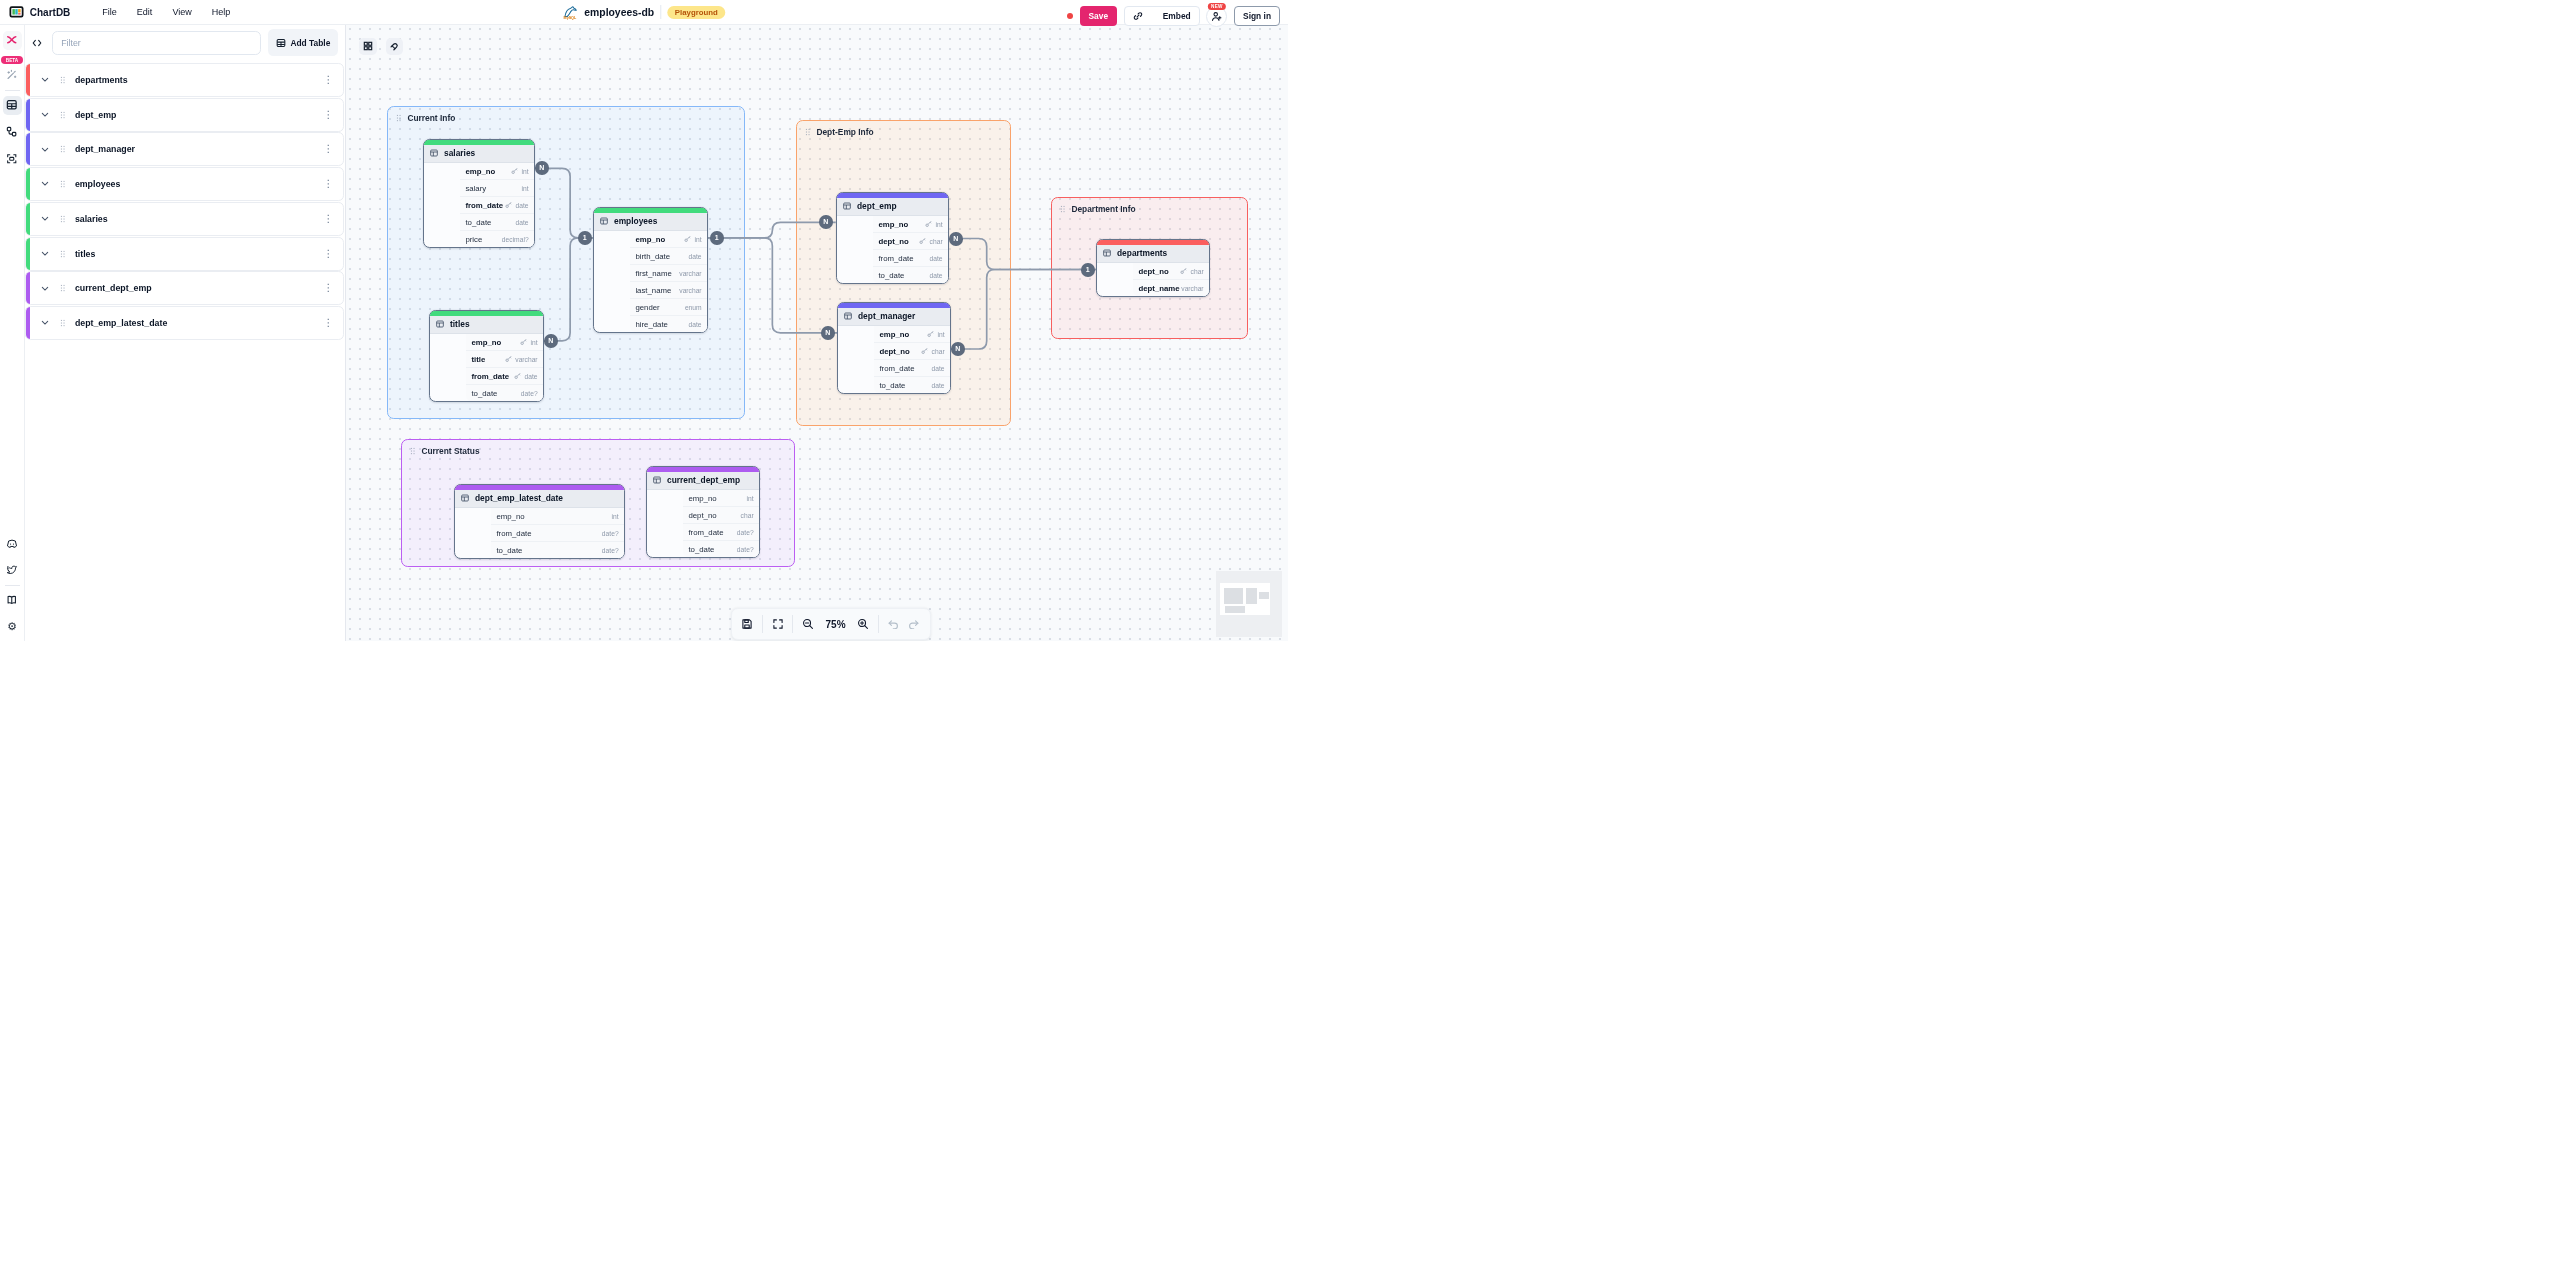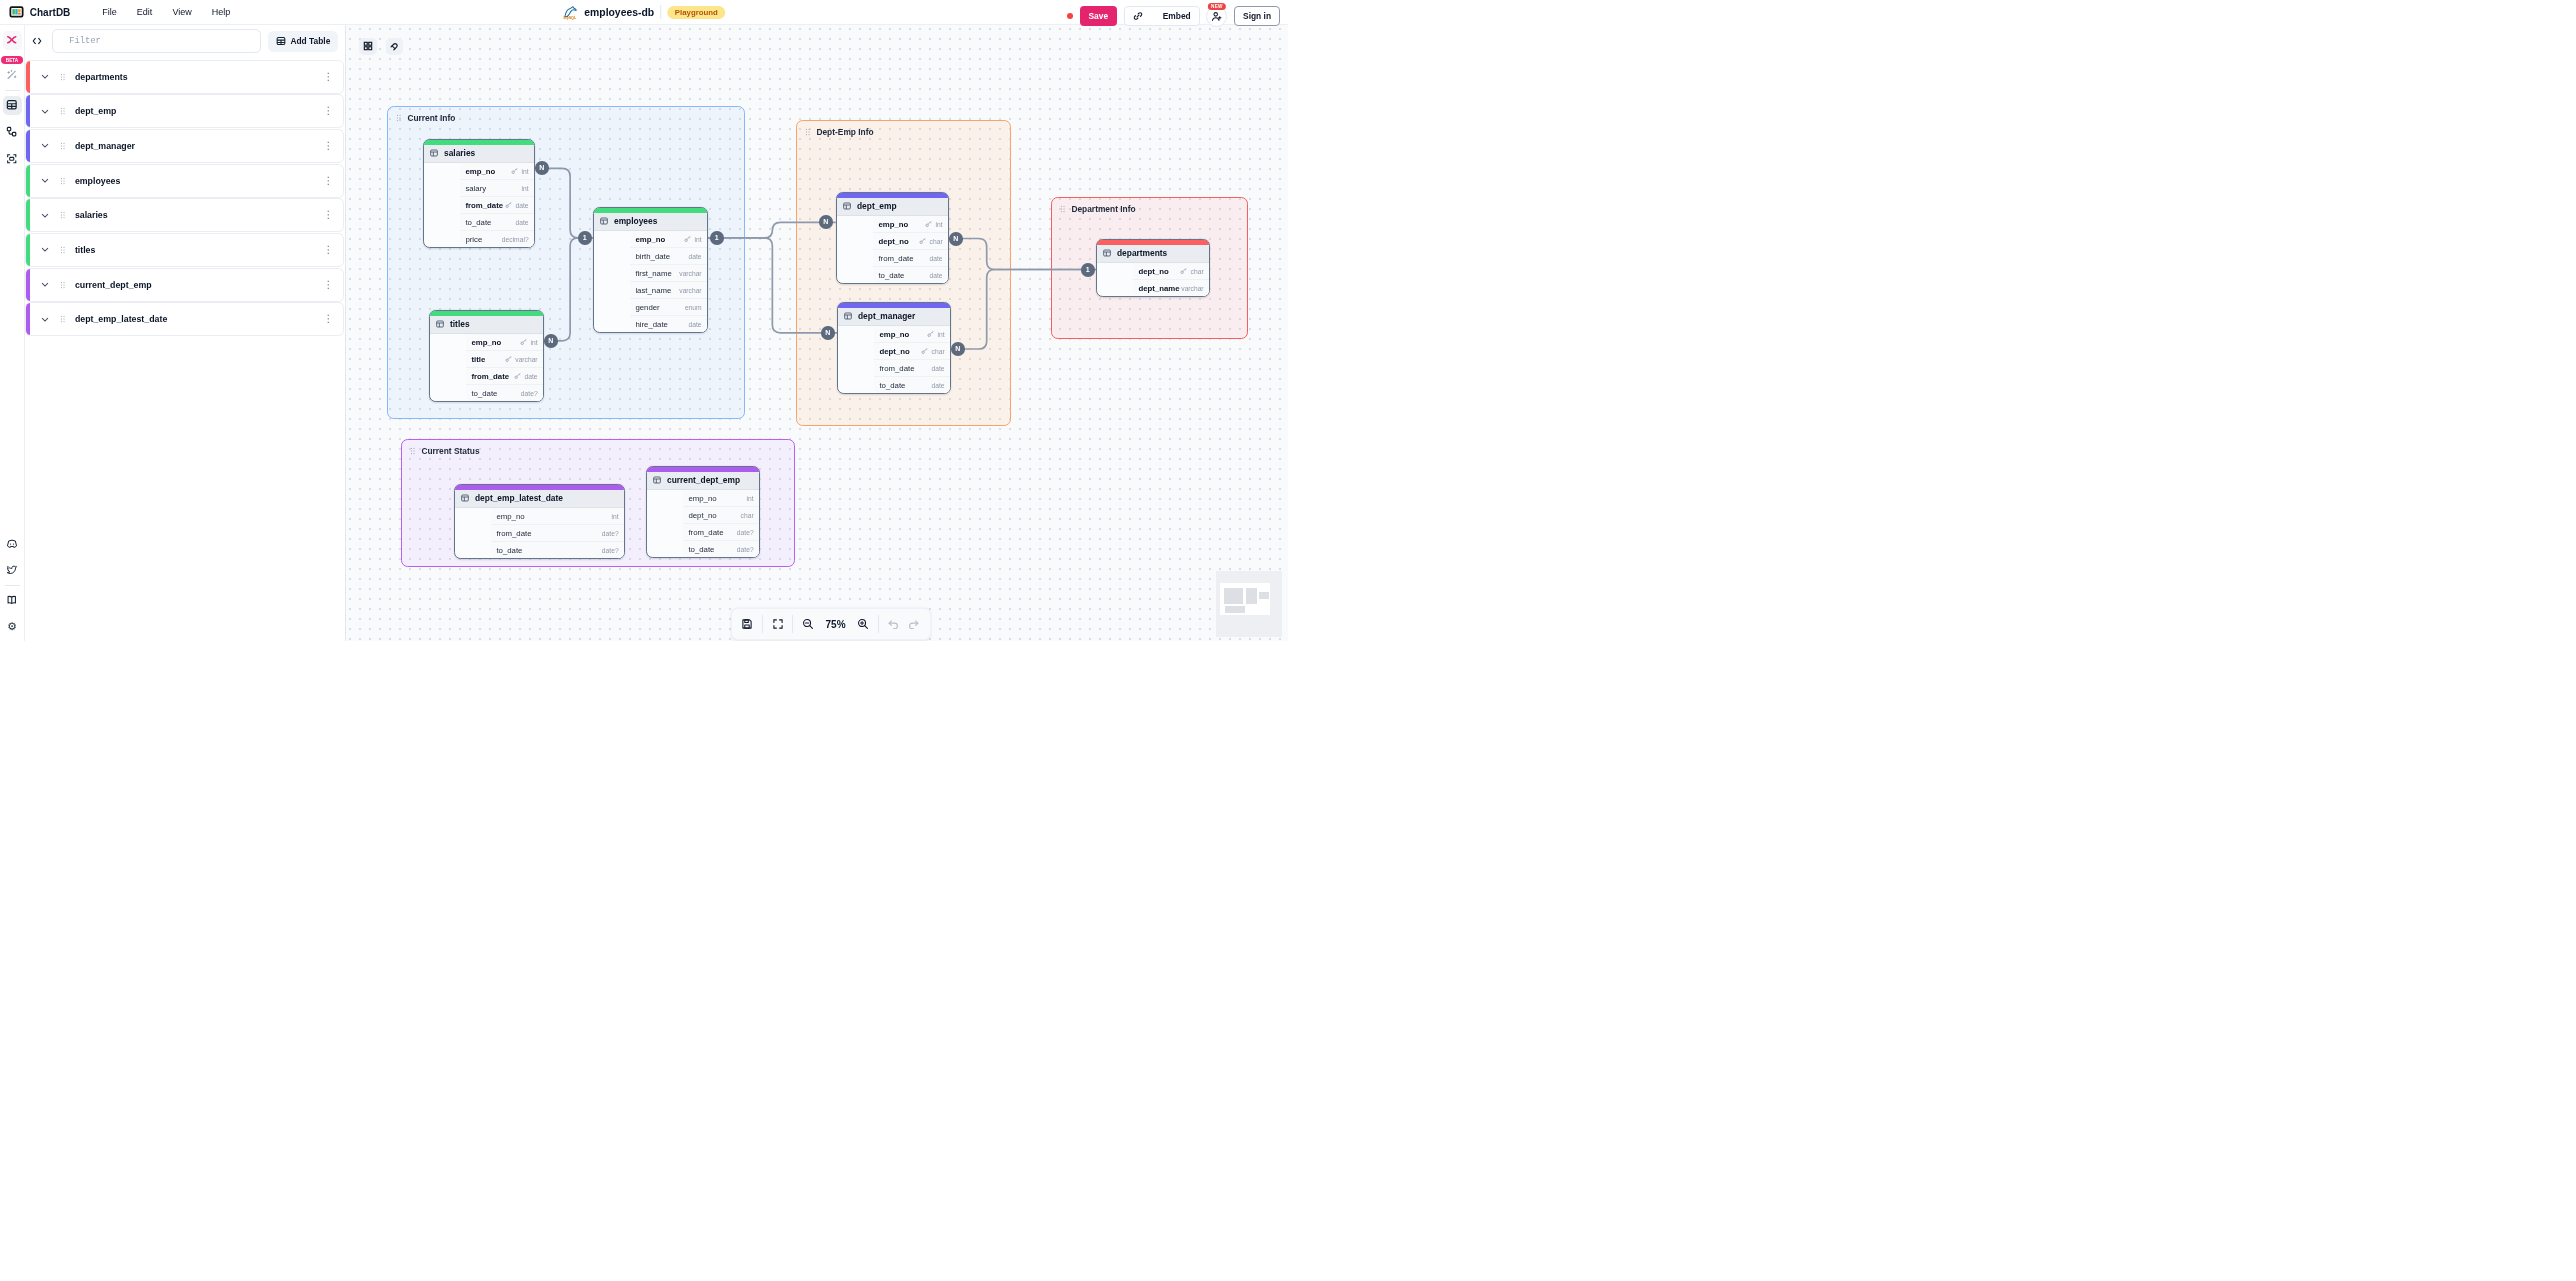--- a/index.html
+++ b/index.html
@@ -38,24 +38,24 @@
   .rail .slot.soft{background:#f6f7f9;}
   .rail-div{width:15px;height:0.7px;background:#e5e8ee;margin:5.4px 0;}
   .beta-pill{color:#fff;font-size:4.7px;font-weight:bold;padding:1.3px 4.7px;border-radius:673px;margin-top:6.7px;}
   .spacer{flex:1;}
 
   
   .sidebar{position:absolute;left:24px;top:24px;width:321px;bottom:0;background:#fff;
     border-right:0.7px solid #e5e8ee;z-index:20;}
   .side-top{display:flex;align-items:center;gap:6.7px;padding:5.4px 6.7px 5.4px 4px;}
   .icon-btn{width:17.5px;height:17.5px;border-radius:4px;display:flex;align-items:center;justify-content:center;cursor:pointer;}
-  .filter{flex:1;height:21.6px;border:0.7px solid #e2e8f0;border-radius:5.4px;padding:0 16px;font-size:8.8px;
-    color:#0f172a;outline:none;font-family:Liberation Mono, monospace;}
+  .filter{flex:1;height:21.6px;border:0.7px solid #e2e8f0;border-radius:5.4px;padding:0 8px;font-size:8.8px;
+    color:#0f172a;outline:none;font-family:Liberation Sans, sans-serif;}
   .filter::placeholder{color:#94a3b8;}
-  .add-table{display:flex;align-items:center;gap:4.7px;background:#f1f4f8;border-radius:5.4px;height:21px;
+  .add-table{display:flex;align-items:center;gap:4.7px;background:#f1f4f8;border-radius:5.4px;height:27px;
     padding:0 8px;font-size:8.4px;font-weight:bold;cursor:pointer;white-space:nowrap;}
   .tlist{padding:1.3px 1.3px 0 1.3px;}
   .trow-side{position:relative;height:32px;border:0.7px solid #eaedf2;border-radius:5.4px;margin-bottom:0.7px;
     display:flex;align-items:center;background:#fff;overflow:hidden;cursor:pointer;}
   .stripe{position:absolute;left:0;top:0;bottom:0;width:3.4px;border-radius:2.7px 0 0 2.7px;}
   .chev{margin-left:15px;display:flex;cursor:pointer;}
   .dots{width:5.4px;height:8px;margin-left:10.8px;cursor:grab;
     background-image:radial-gradient(circle,#8a96a8 0.7px,transparent 0.9px);background-size:2.7px 2.7px;}
   .side-name{margin-left:9.4px;font-size:8.8px;font-weight:bold;color:#0b1526;}
   .ellipsis{margin-left:auto;margin-right:9.4px;color:#64748b;font-size:10px;cursor:pointer;line-height:1;}

